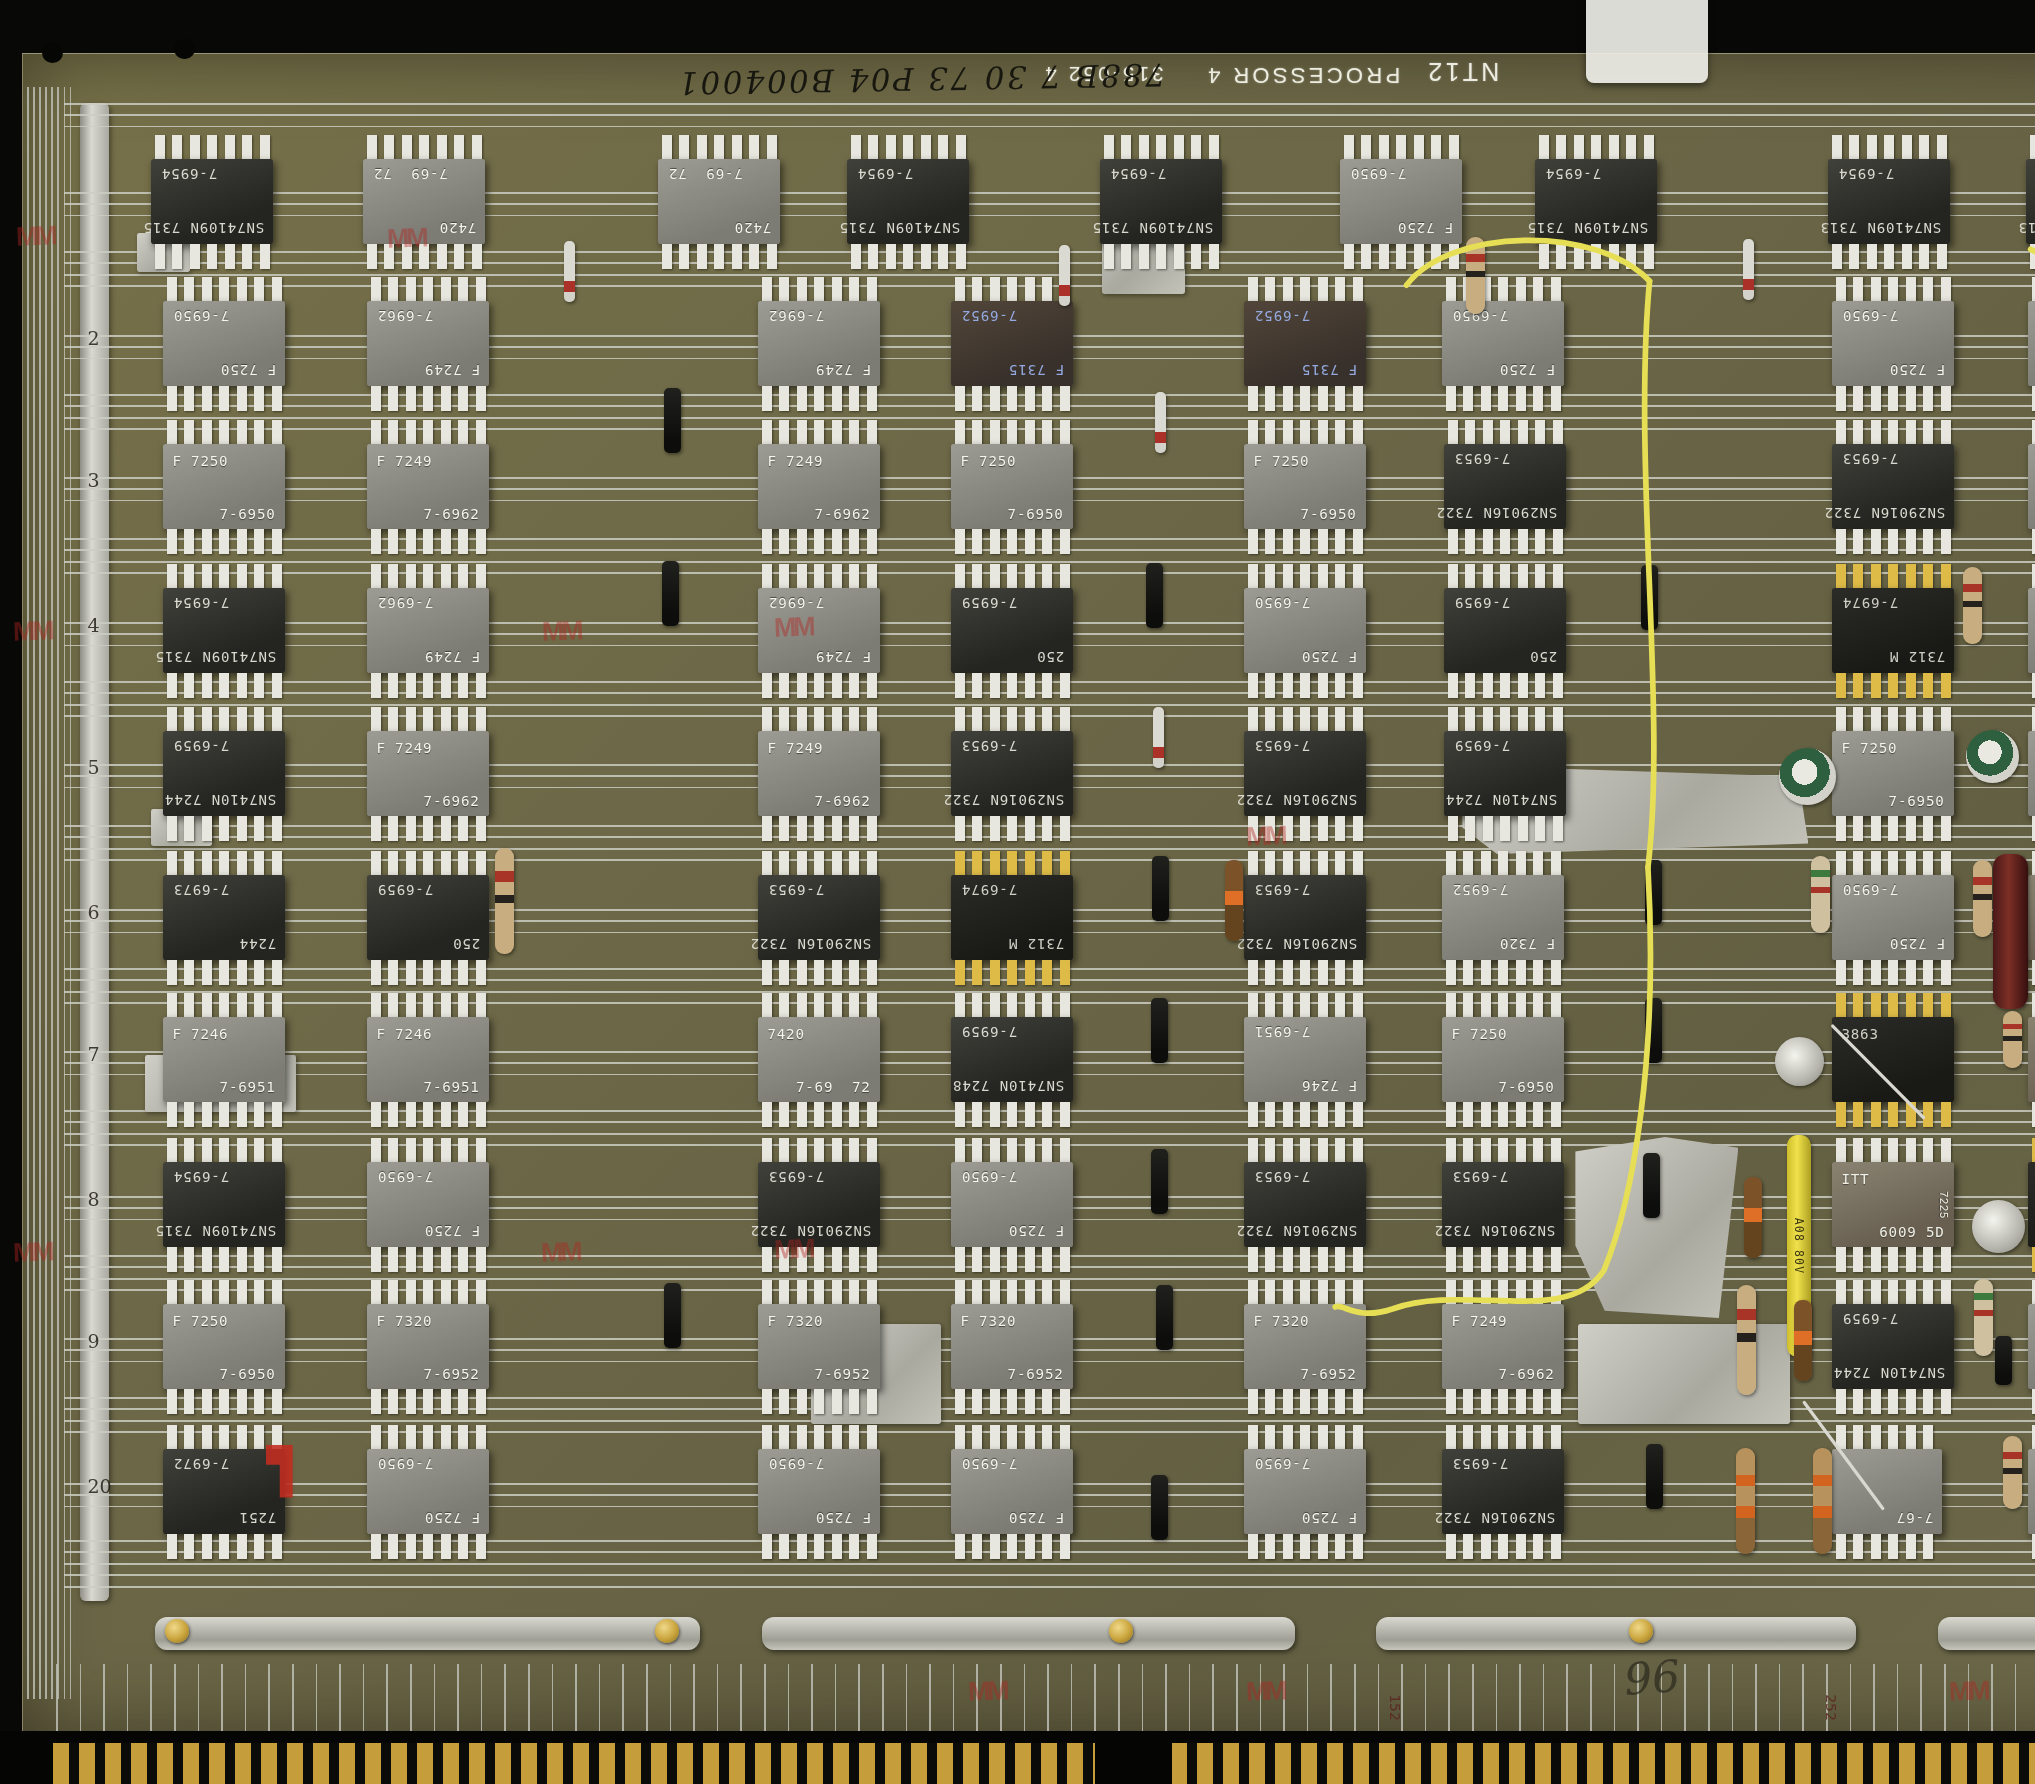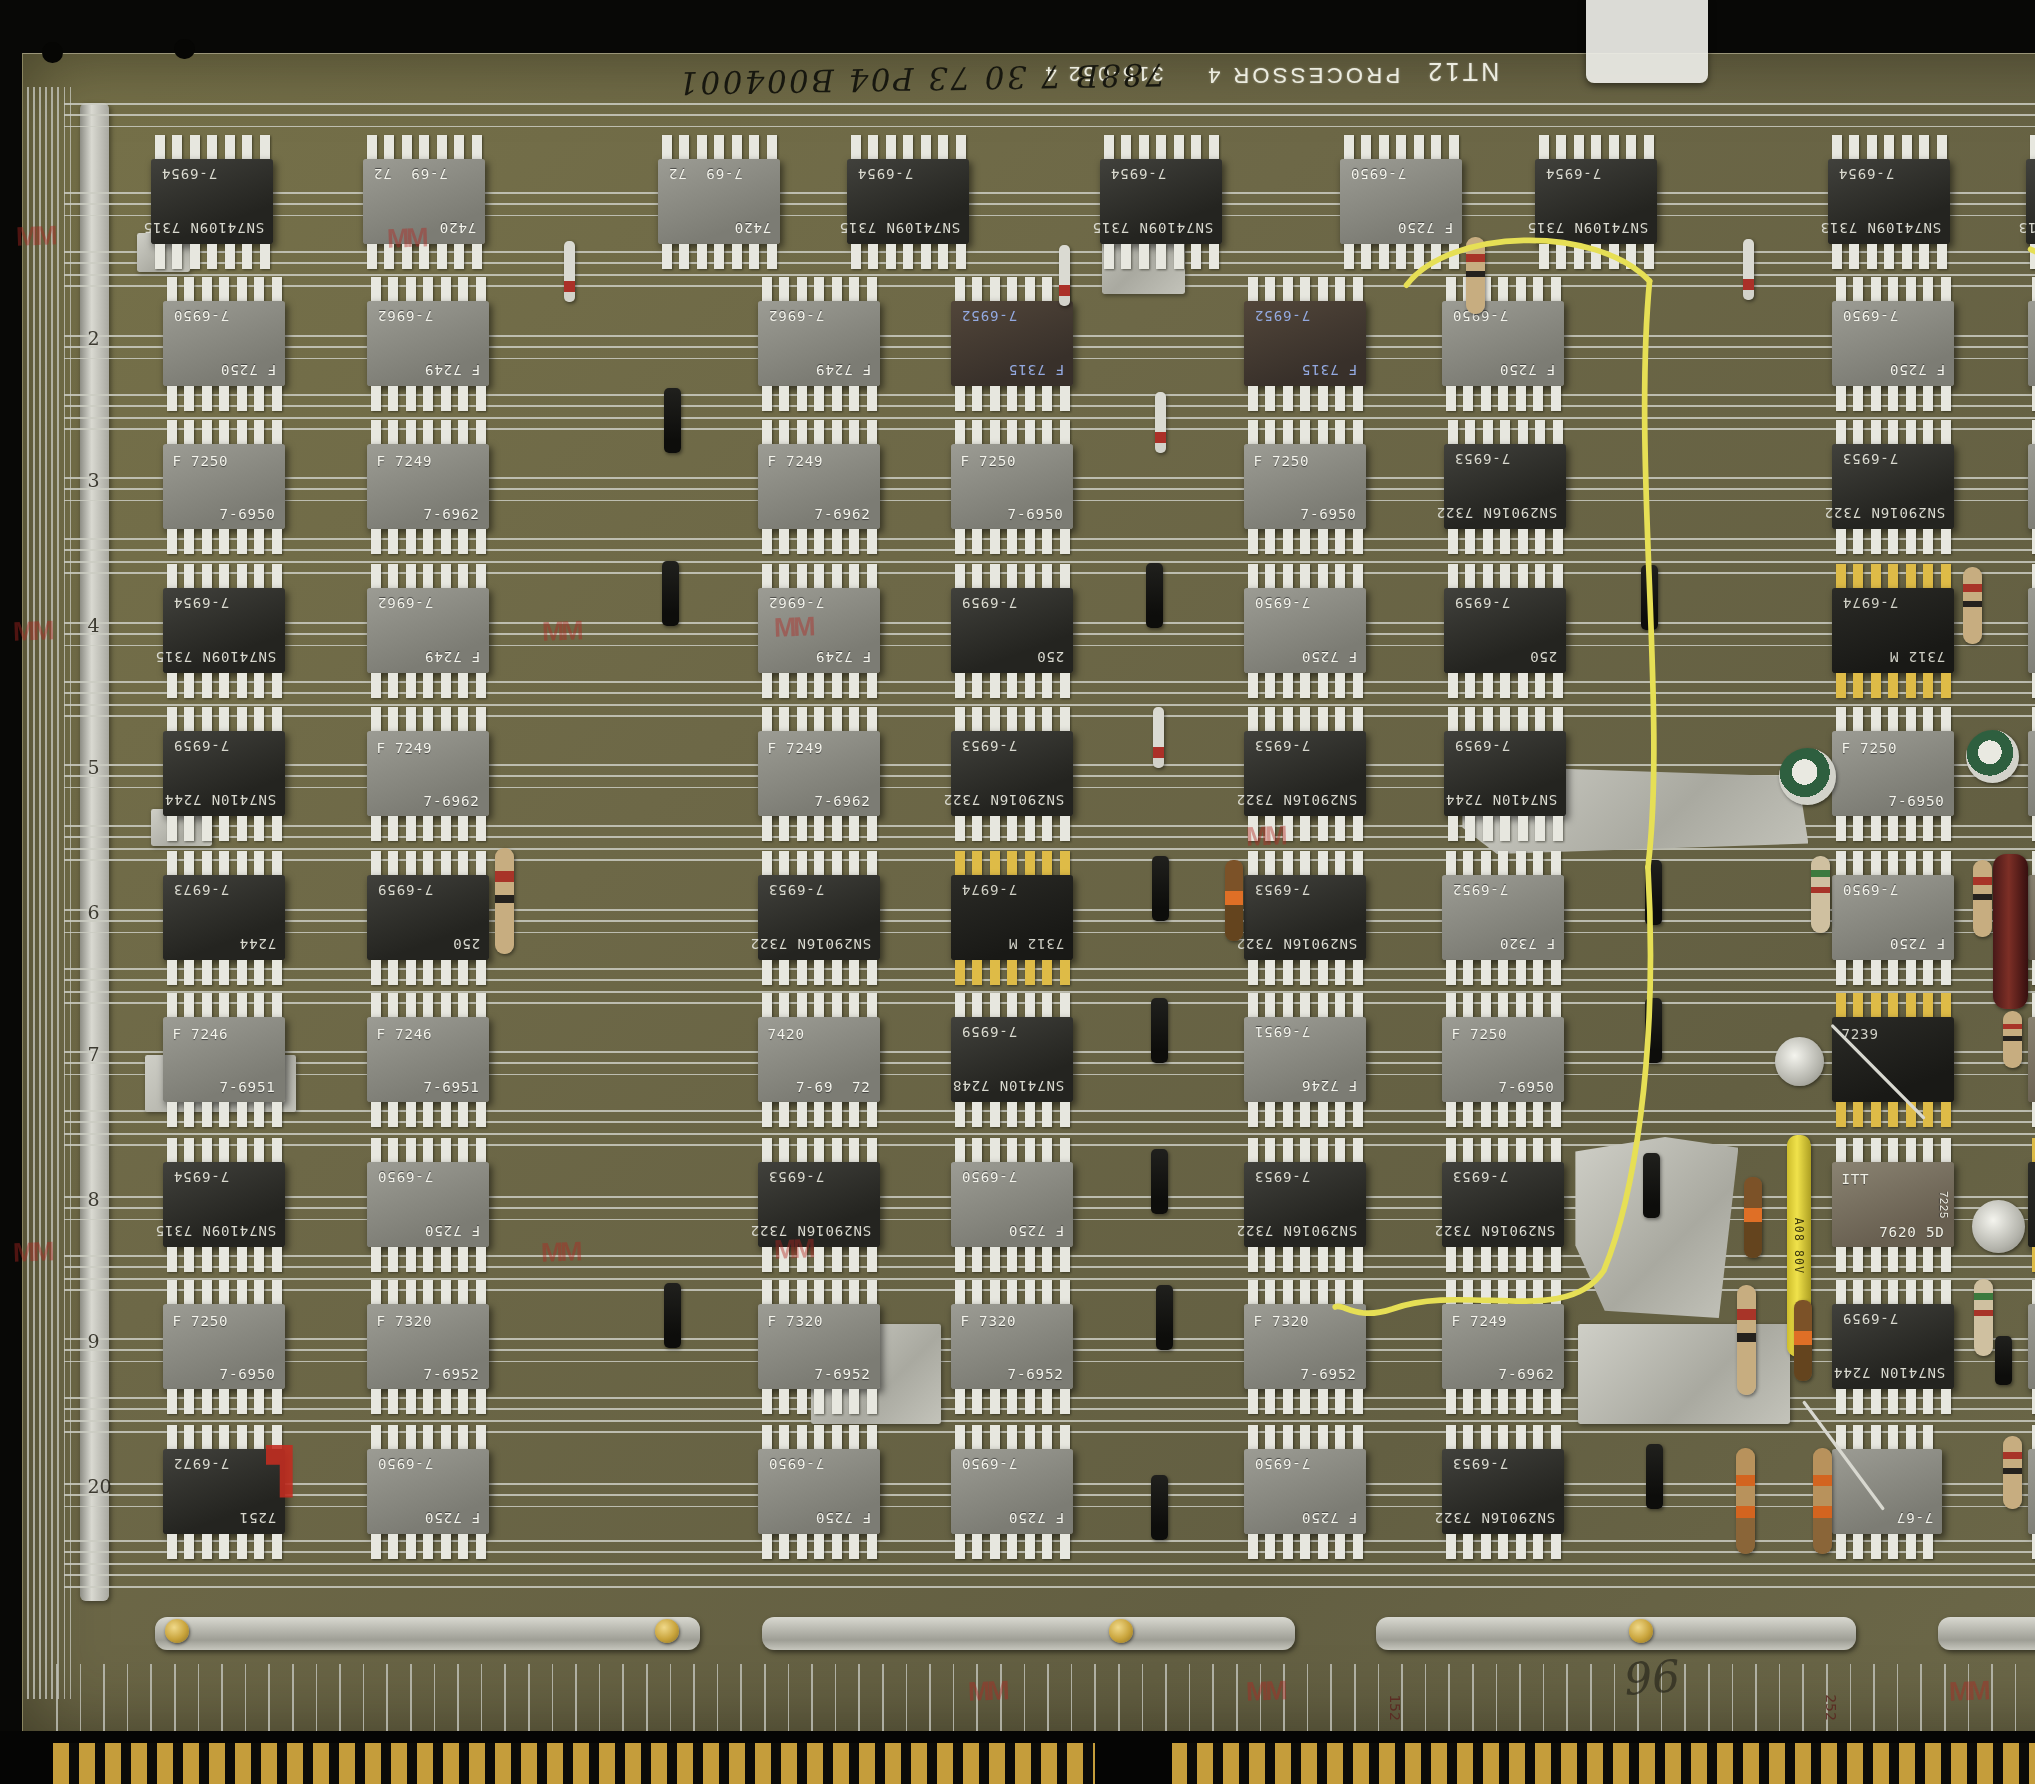--- a/index.html
+++ b/index.html
@@ -655,21 +655,21 @@
               <span class="l1">F 7250</span>
               <span class="l2">7-6950</span>
             </div>
           </div>
           <div class="prow"></div>
         </div>
         <div class="chip gld" style="left: 1809px; top: 939px; width: 122px;">
           <div class="prow"></div>
           <div class="bd">
             <div class="txt">
-              <span class="l1">7239</span>
+              <span class="l1">3863</span>
             </div>
           </div>
           <div class="prow"></div>
         </div>
         <div class="chip itt flip" style="left: 2005px; top: 939px; width: 122px;">
           <div class="prow"></div>
           <div class="bd">
             <div class="txt"></div>
           </div>
           <div class="prow"></div>
@@ -732,21 +732,21 @@
               <span class="l2">7-6953</span>
             </div>
           </div>
           <div class="prow"></div>
         </div>
         <div class="chip itt" style="left: 1809px; top: 1084px; width: 122px;">
           <div class="prow"></div>
           <div class="bd">
             <div class="txt">
               <span class="l1">ITT</span>
-              <span class="l2">7620 5D</span>
+              <span class="l2">6009 5D</span>
             </div>
             <span class="sidec">7225</span>
           </div>
           <div class="prow"></div>
         </div>
         <div class="chip gld flip" style="left: 2005px; top: 1084px; width: 122px;">
           <div class="prow"></div>
           <div class="bd">
             <div class="txt"></div>
           </div>

